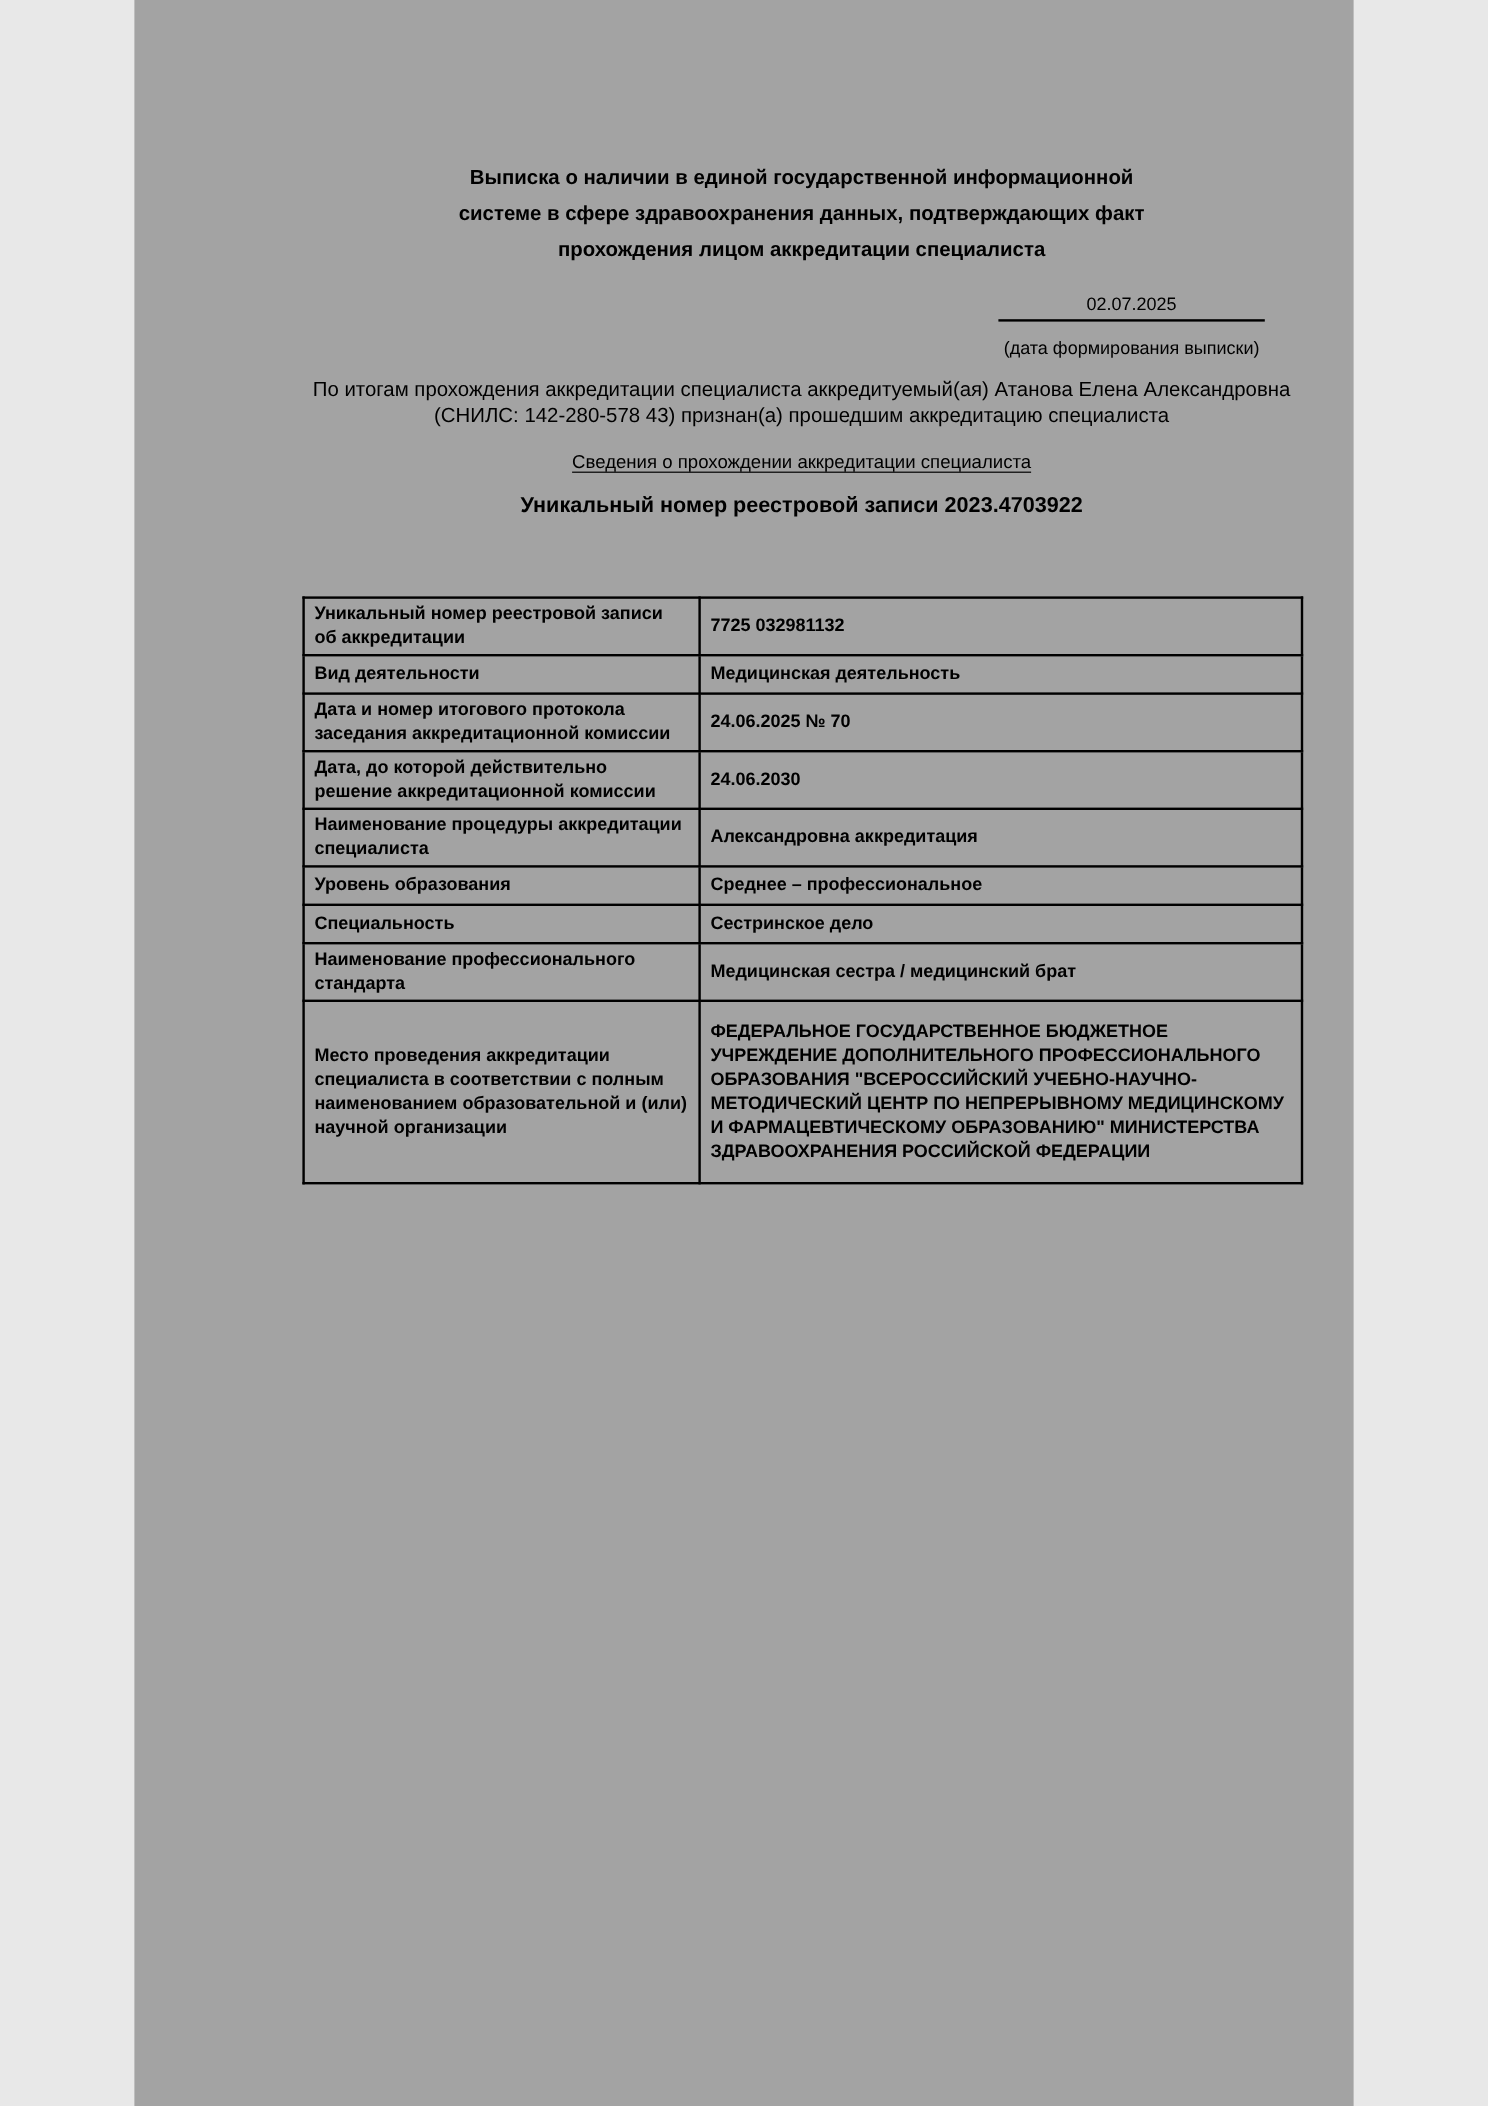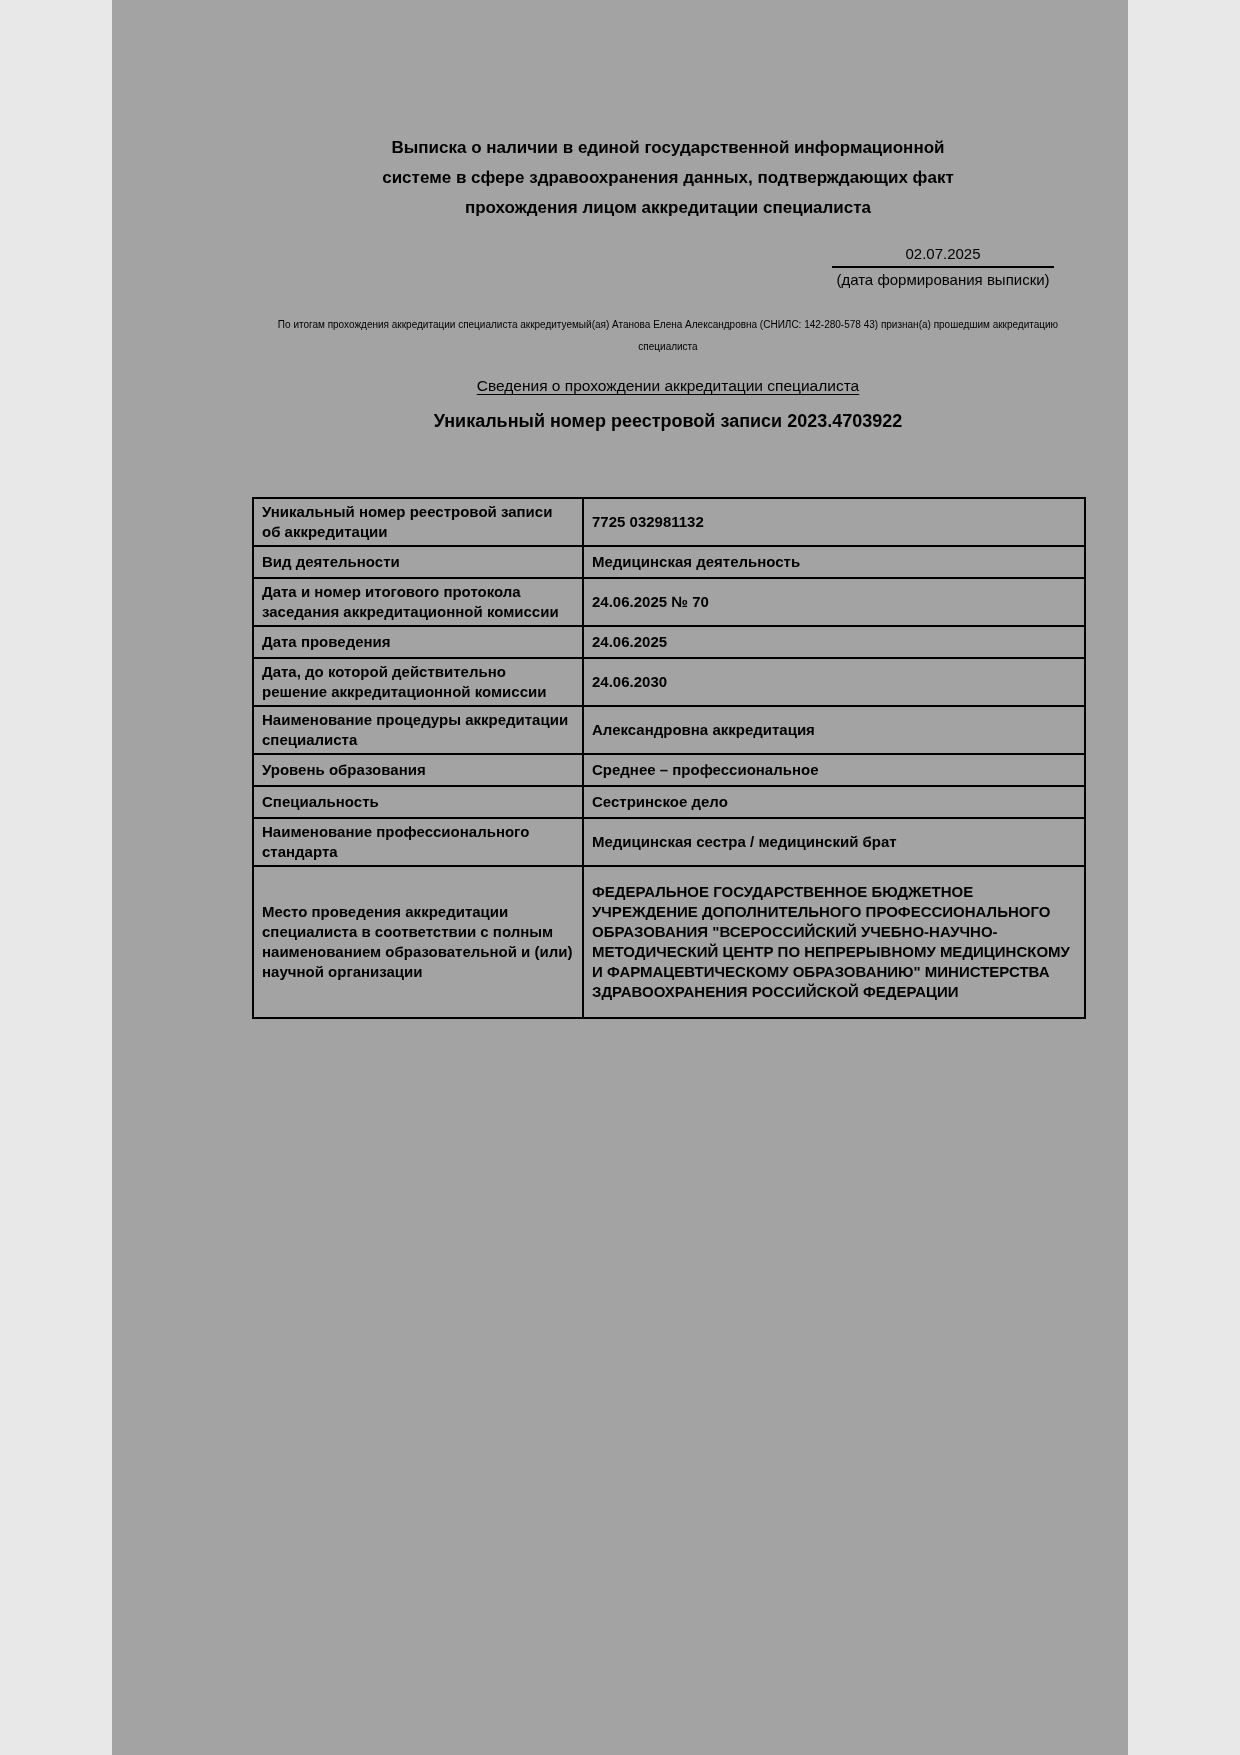--- a/index.html
+++ b/index.html
@@ -38,28 +38,28 @@
   }
   .date-value {
     display: block;
     padding-bottom: 2px;
     border-bottom: 2px solid #000;
     line-height: 20px;
   }
   .date-caption {
     display: block;
     line-height: 20px;
-    padding-top: 2px;
+    padding-top: 13px;
   }
   .summary {
     position: absolute;
     top: 314px;
     width: 100%;
     text-align: center;
-    font-size: 10px;
+    font-size: 17px;
     line-height: 22px;
   }
   .section-heading {
     position: absolute;
     top: 375px;
     width: 100%;
     text-align: center;
     font-size: 15.5px;
     line-height: 21px;
     text-decoration: underline;
@@ -133,24 +133,20 @@
           <td>7725 032981132</td>
         </tr>
         <tr class="h32">
           <td>Вид деятельности</td>
           <td>Медицинская деятельность</td>
         </tr>
         <tr class="h47">
           <td>Дата и номер итогового протокола заседания аккредитационной комиссии</td>
           <td>24.06.2025 № 70</td>
         </tr>
-        <tr class="h32">
-          <td>Дата проведения</td>
-          <td>24.06.2025</td>
-        </tr>
         <tr class="h48">
           <td>Дата, до которой действительно решение аккредитационной комиссии</td>
           <td>24.06.2030</td>
         </tr>
         <tr class="h47">
           <td>Наименование процедуры аккредитации специалиста</td>
           <td>Александровна аккредитация</td>
         </tr>
         <tr class="h32">
           <td>Уровень образования</td>

